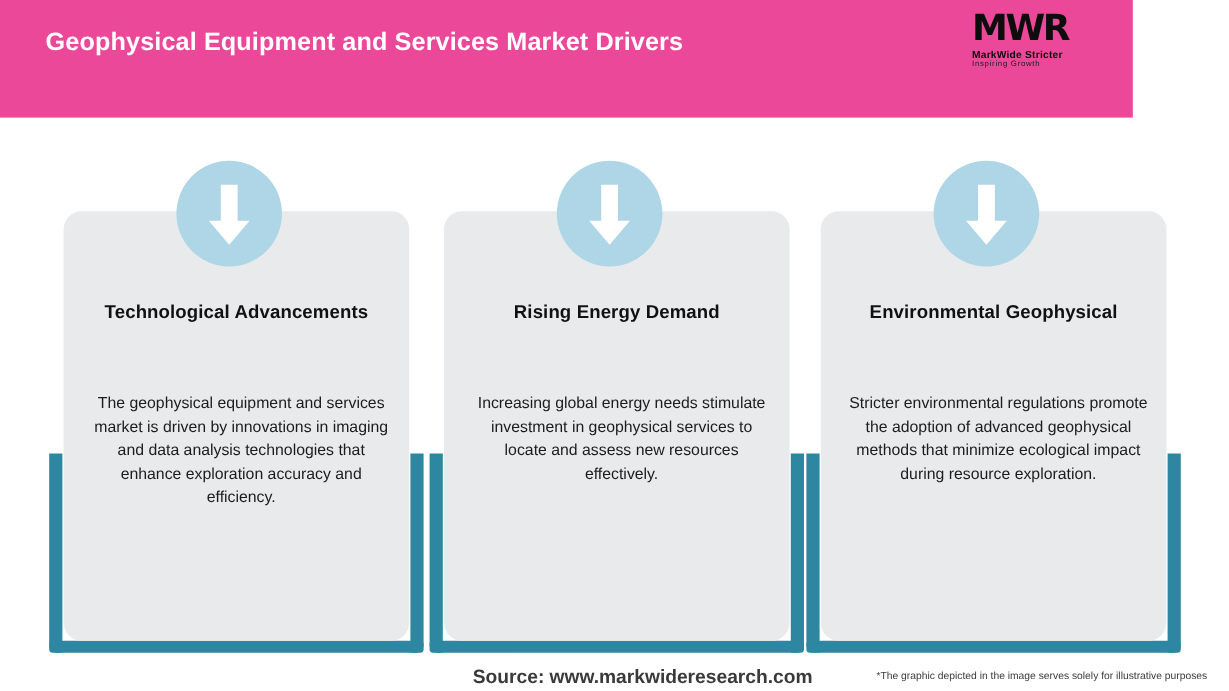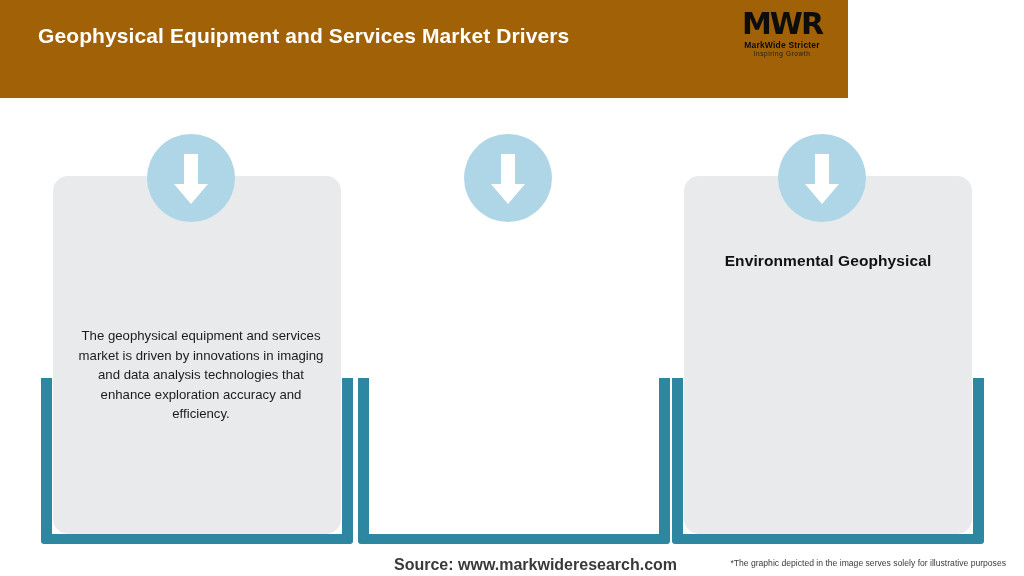--- a/index.html
+++ b/index.html
@@ -13,41 +13,41 @@
     font-family: "Liberation Sans", sans-serif;
     overflow: hidden;
     position: relative;
   }
 
   
   #header-bar {
     position: absolute;
     left: 0;
     top: 0;
-    width: 848px;
+    width: 944px;
     height: 98px;
-    background: #a16207;
+    background: #ec4899;
   }
   #header-title {
     position: absolute;
     left: 38px;
     top: 24px;
     font-size: 21px;
     font-weight: bold;
     color: #ffffff;
     letter-spacing: 0.1px;
     white-space: nowrap;
   }
   #brand-logo {
     position: absolute;
-    right: 10px;
+    right: 22px;
     top: 8px;
     width: 112px;
     height: 58px;
-    text-align: center;
+    text-align: left;
   }
   #brand-mark {
     font-size: 30px;
     font-weight: bold;
     color: #0d0d0d;
     letter-spacing: -2px;
     line-height: 32px;
     font-family: "DejaVu Sans", sans-serif;
   }
   #brand-name {
@@ -177,46 +177,52 @@
   </div>
 </div>
 
 <div id="cards-region">
 
   <div class="card-unit c0">
     <div class="frame-left"></div>
     <div class="frame-right"></div>
     <div class="frame-bottom"></div>
     <div class="panel">
+      <div class="panel-title">Technological Advancements</div>
       <div class="panel-body">The geophysical equipment and services market is driven by innovations in imaging and data analysis technologies that enhance exploration accuracy and efficiency.</div>
     </div>
     <div class="icon-badge">
       <svg width="88" height="88" viewBox="0 0 88 88">
         <polygon points="37,20 51,20 51,50 61,50 44,70 27,50 37,50" fill="#ffffff"></polygon>
       </svg>
     </div>
   </div>
 
   <div class="card-unit c1">
     <div class="frame-left"></div>
     <div class="frame-right"></div>
     <div class="frame-bottom"></div>
+    <div class="panel">
+      <div class="panel-title">Rising Energy Demand</div>
+      <div class="panel-body">Increasing global energy needs stimulate investment in geophysical services to locate and assess new resources effectively.</div>
+    </div>
     <div class="icon-badge">
       <svg width="88" height="88" viewBox="0 0 88 88">
         <polygon points="37,20 51,20 51,50 61,50 44,70 27,50 37,50" fill="#ffffff"></polygon>
       </svg>
     </div>
   </div>
 
   <div class="card-unit c2">
     <div class="frame-left"></div>
     <div class="frame-right"></div>
     <div class="frame-bottom"></div>
     <div class="panel">
       <div class="panel-title">Environmental Geophysical</div>
+      <div class="panel-body">Stricter environmental regulations promote the adoption of advanced geophysical methods that minimize ecological impact during resource exploration.</div>
     </div>
     <div class="icon-badge">
       <svg width="88" height="88" viewBox="0 0 88 88">
         <polygon points="37,20 51,20 51,50 61,50 44,70 27,50 37,50" fill="#ffffff"></polygon>
       </svg>
     </div>
   </div>
 
 </div>
 

